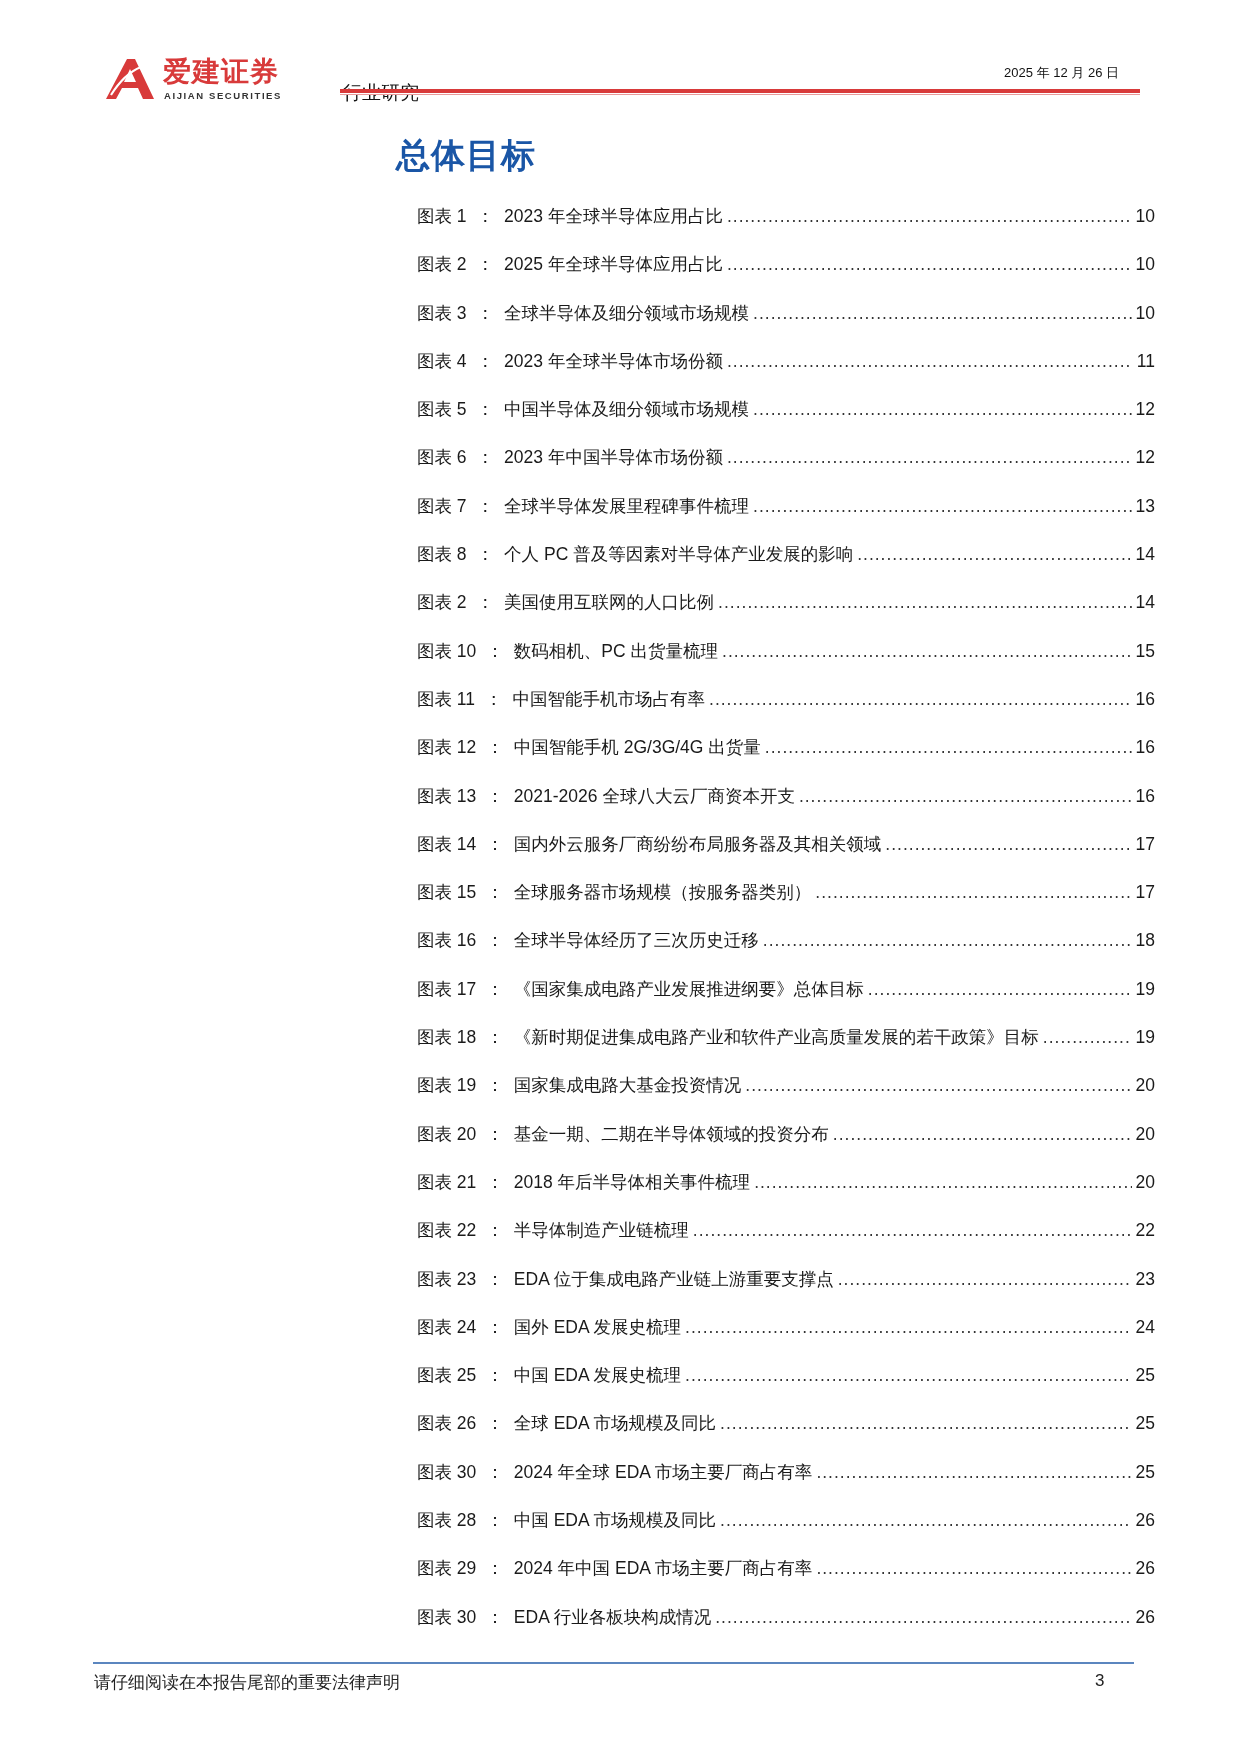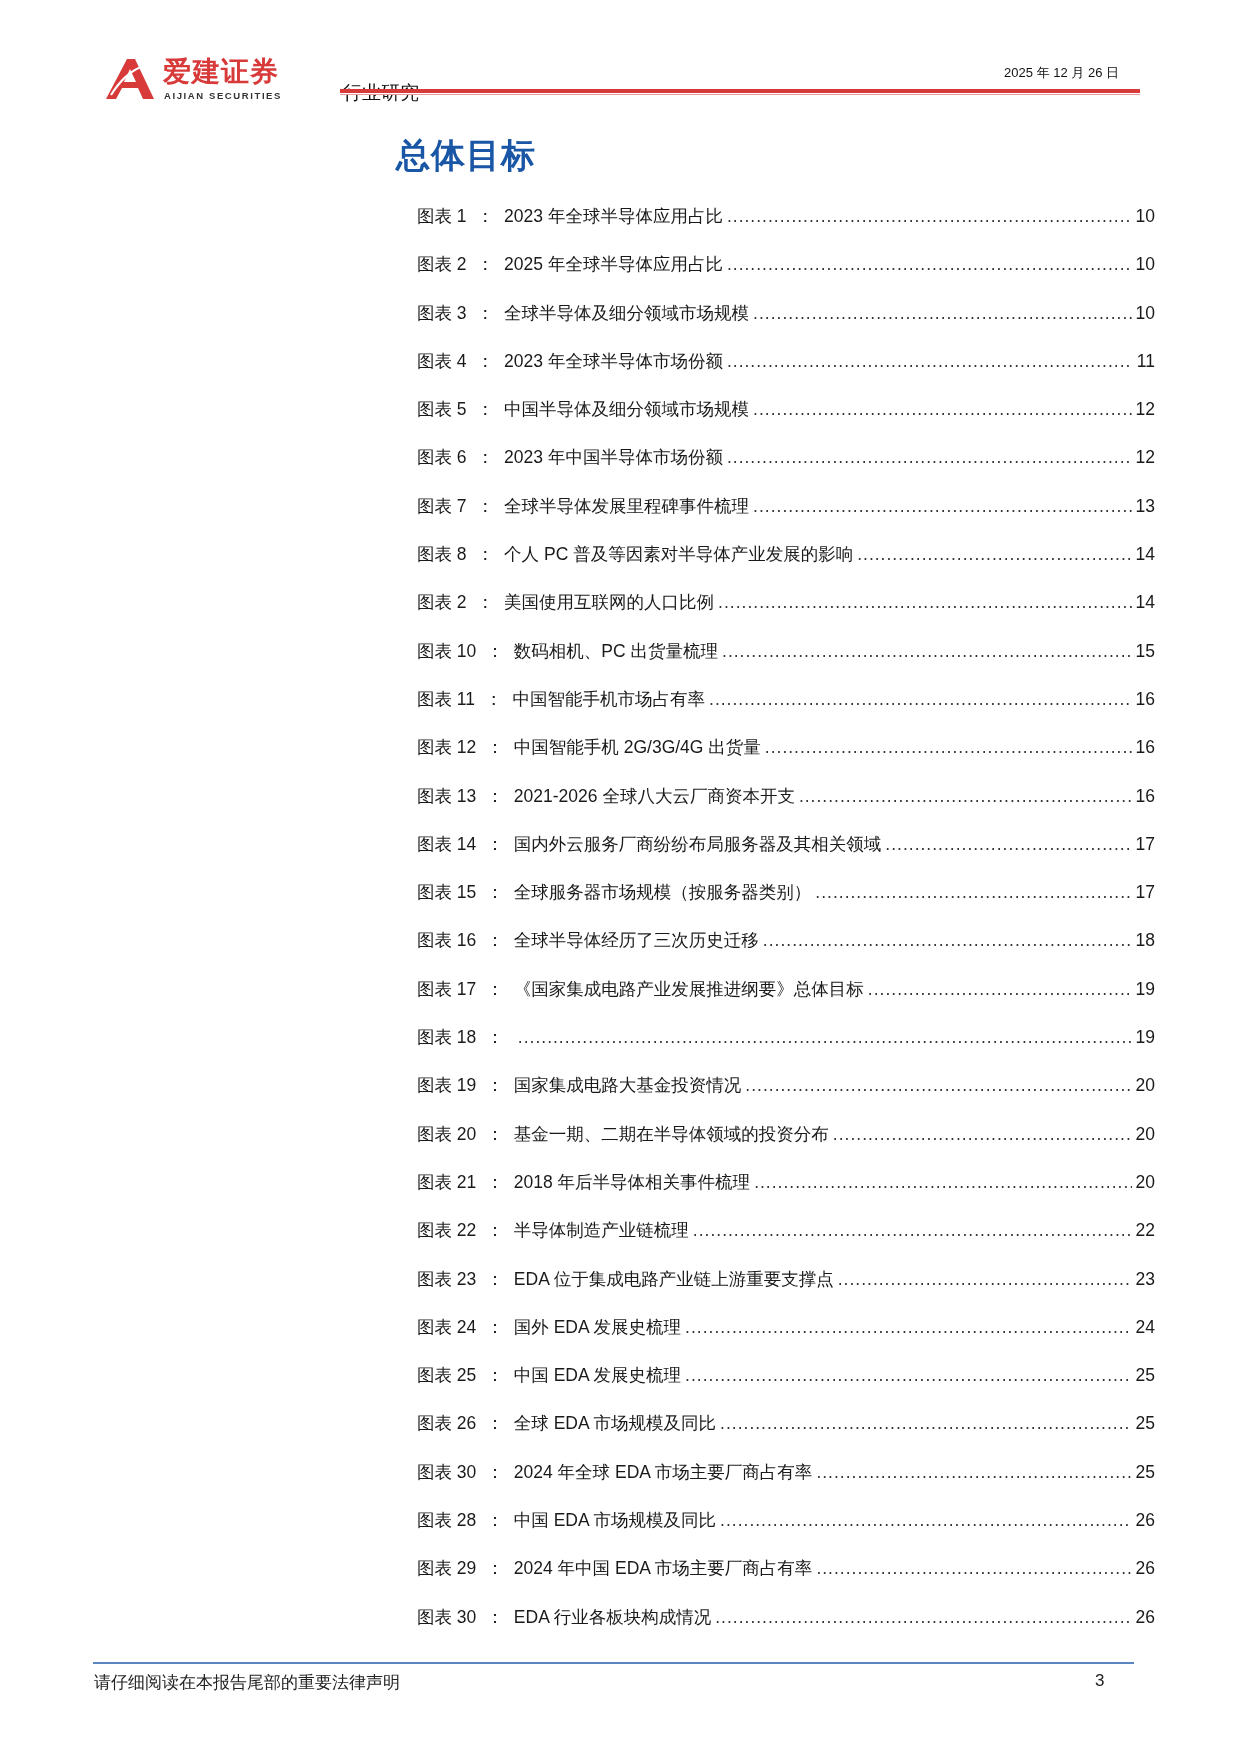--- a/index.html
+++ b/index.html
@@ -171,20 +171,21 @@
   <li class="toc-item">
       <span class="toc-prefix">图表 17</span>
       <span class="toc-colon">：</span>
       <span class="toc-text">《国家集成电路产业发展推进纲要》总体目标</span>
       <span class="toc-leader"></span>
       <span class="toc-page">19</span>
     </li>
   <li class="toc-item">
       <span class="toc-prefix">图表 18</span>
       <span class="toc-colon">：</span>
+      <span class="toc-text">《新时期促进集成电路产业和软件产业高质量发展的若干政策》目标</span>
       <span class="toc-leader"></span>
       <span class="toc-page">19</span>
     </li>
   <li class="toc-item">
       <span class="toc-prefix">图表 19</span>
       <span class="toc-colon">：</span>
       <span class="toc-text">国家集成电路大基金投资情况</span>
       <span class="toc-leader"></span>
       <span class="toc-page">20</span>
     </li>

